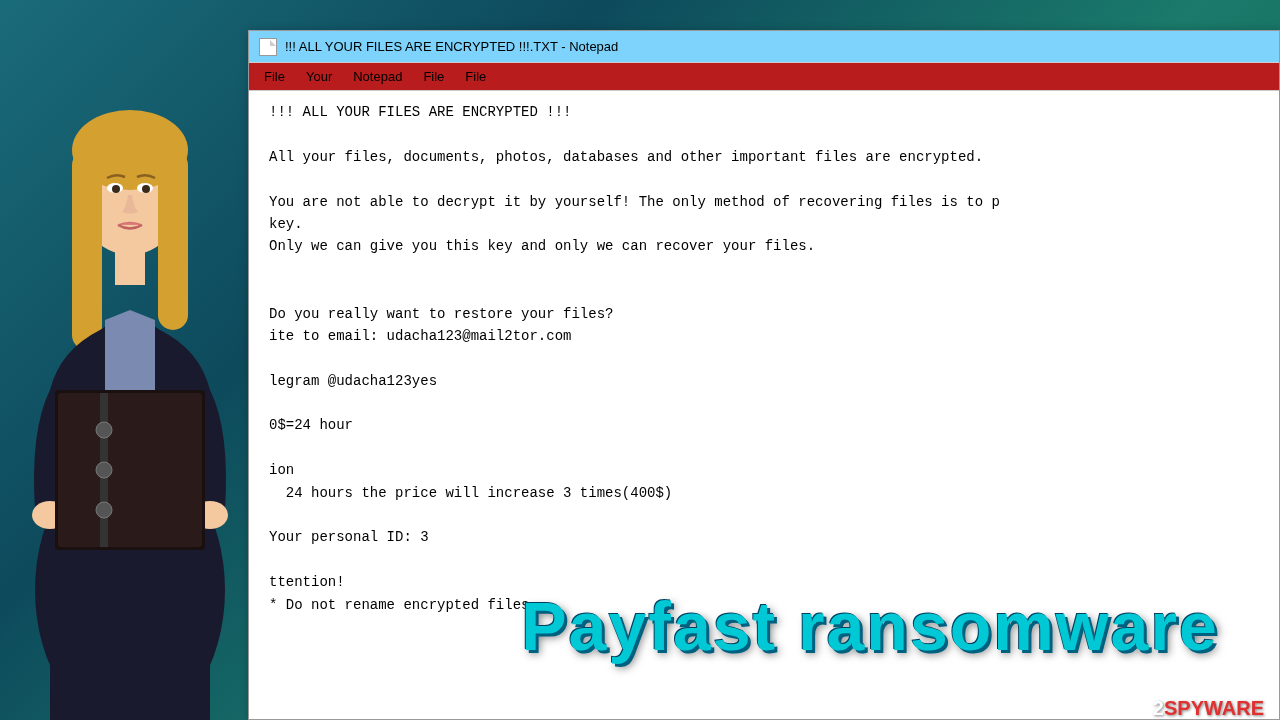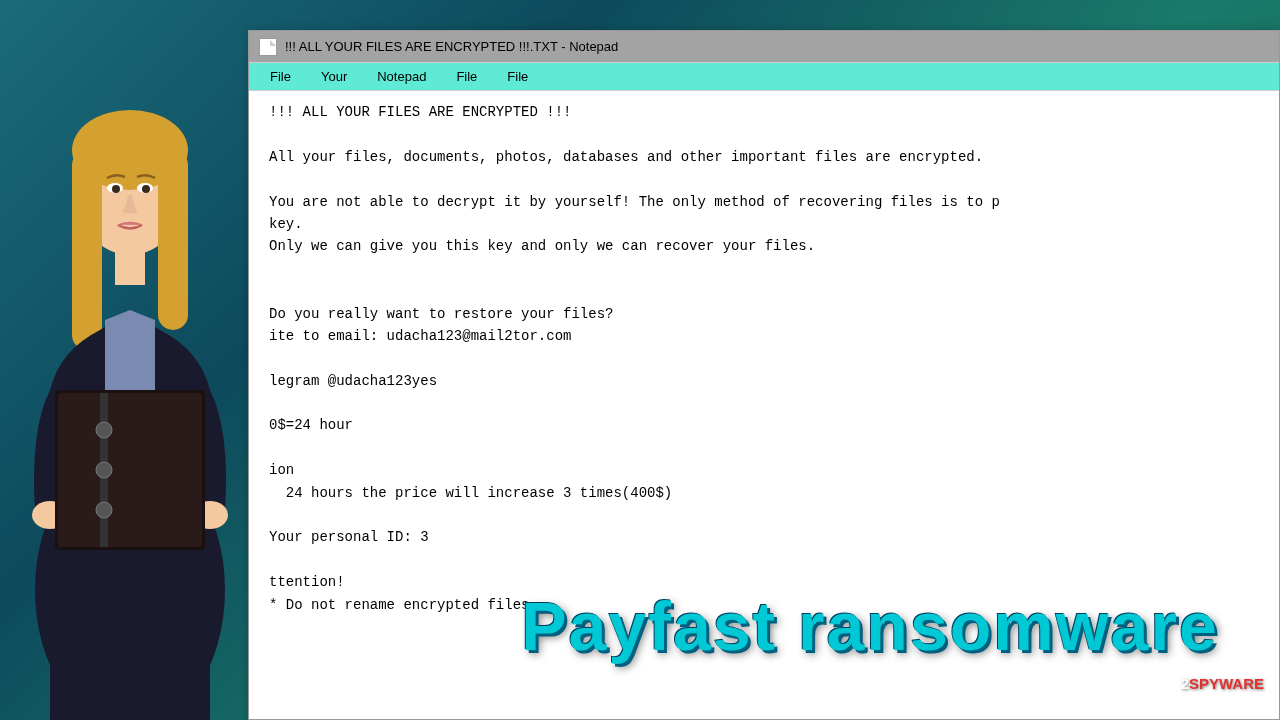--- a/index.html
+++ b/index.html
@@ -29,21 +29,21 @@
       bottom: 0;
       background: #ffffff;
       border: 1px solid #999;
       box-shadow: 2px 2px 10px rgba(0,0,0,0.3);
       z-index: 3;
       display: flex;
       flex-direction: column;
     }
 
     .notepad-titlebar {
-      background: #a3a3a3;
+      background: #7dd3fc;
       border-bottom: 1px solid #ccc;
       padding: 6px 10px;
       display: flex;
       align-items: center;
       gap: 8px;
       min-height: 32px;
     }
 
     .notepad-icon {
       width: 18px;
@@ -63,25 +63,25 @@
       border-top: 6px solid transparent;
     }
 
     .notepad-title {
       font-size: 13px;
       color: #000;
       font-family: 'Segoe UI', Arial, sans-serif;
     }
 
     .notepad-menubar {
-      background: #5eead4;
+      background: #b91c1c;
       border-bottom: 1px solid #ccc;
-      padding: 3px 12px;
-      display: flex;
-      gap: 12px;
+      padding: 3px 6px;
+      display: flex;
+      gap: 3px;
     }
 
     .menu-item {
       padding: 2px 8px;
       font-size: 13px;
       color: #000;
       font-family: 'Segoe UI', Arial, sans-serif;
       cursor: pointer;
       border: 1px solid transparent;
     }
@@ -122,24 +122,24 @@
         3px 3px 0 #006080,
         -1px -1px 0 #004060,
         4px 4px 8px rgba(0,0,0,0.5);
       letter-spacing: 2px;
       line-height: 1;
     }
 
     
     .spyware-watermark {
       position: absolute;
-      bottom: 28px;
+      bottom: 0;
       right: 16px;
       z-index: 20;
-      font-size: 15px;
+      font-size: 20px;
       font-weight: bold;
       color: #fff;
       font-family: Arial, sans-serif;
       text-shadow: 1px 1px 3px rgba(0,0,0,0.5);
     }
 
     .spyware-watermark span.two {
       color: #fff;
     }
     .spyware-watermark span.spy {

